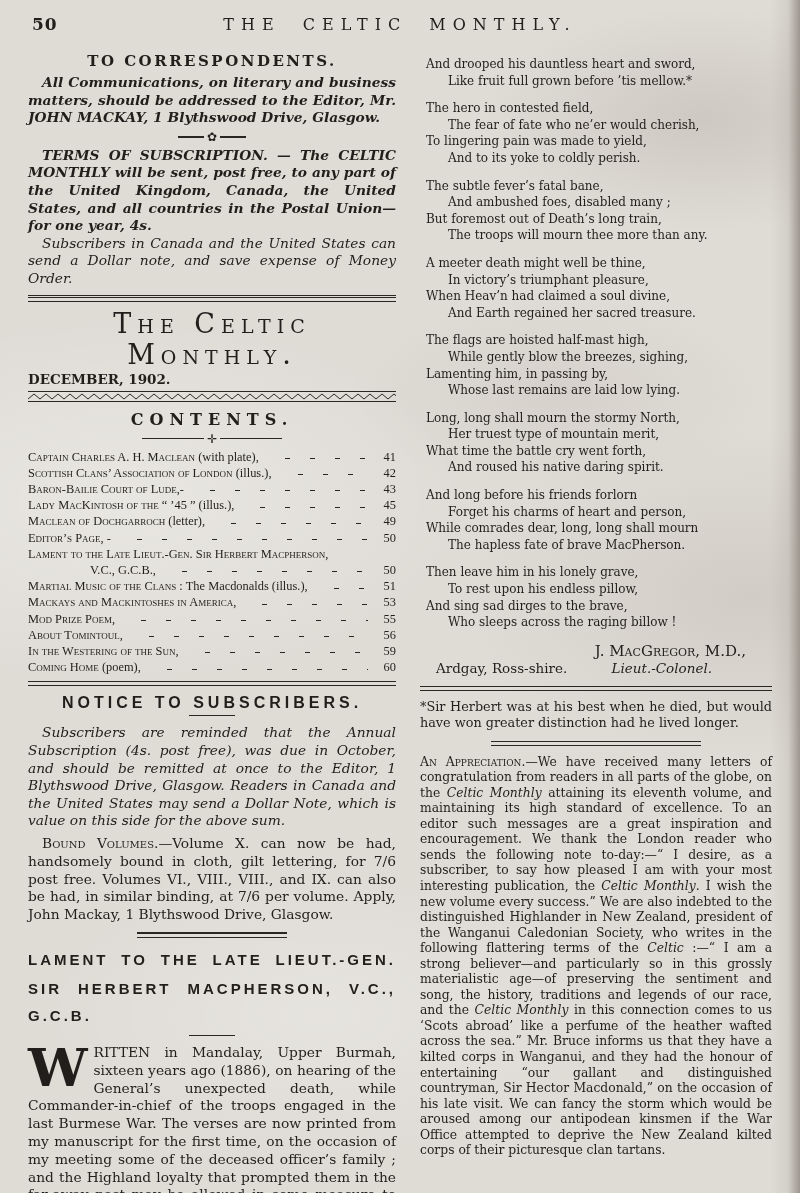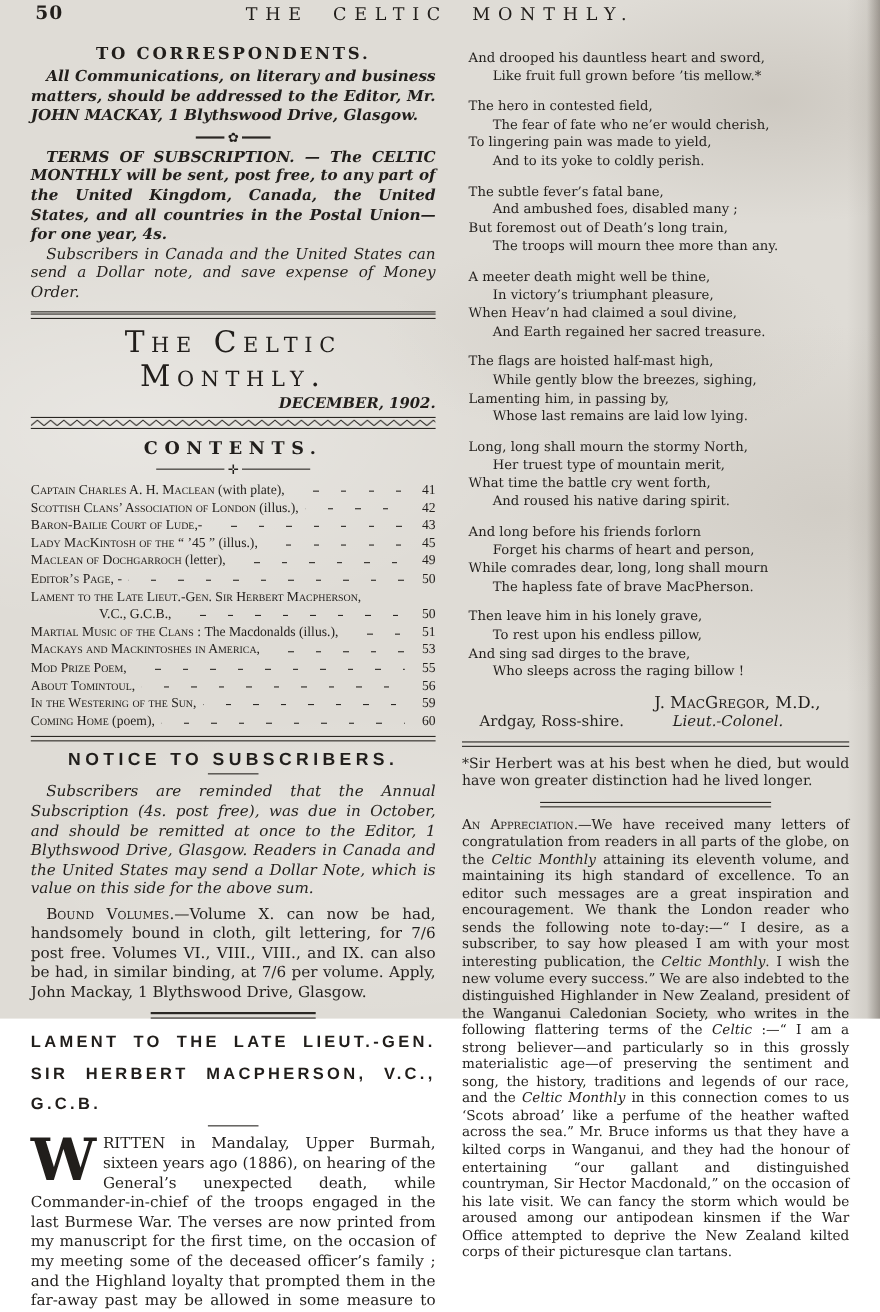--- a/index.html
+++ b/index.html
@@ -1,45 +1,45 @@
 <!DOCTYPE html>
 <html><head>
 <meta charset="utf-8">
 <style>
   html,body{margin:0;padding:0;}
   body{width:800px;height:1193px;overflow:hidden;
        font-family:"DejaVu Serif", serif;color:#211e1b;}
-  .page{position:relative;width:800px;height:926px;box-sizing:border-box;
+  .page{position:relative;width:800px;height:1193px;box-sizing:border-box;
     background:
       radial-gradient(ellipse 320px 160px at 88% 10%, rgba(160,152,140,.28), transparent 70%),
       radial-gradient(ellipse 420px 240px at 94% 50%, rgba(160,152,140,.22), transparent 70%),
       radial-gradient(ellipse 300px 140px at 70% 33%, rgba(170,162,150,.18), transparent 70%),
       radial-gradient(ellipse 500px 260px at 15% 42%, rgba(255,255,255,.30), transparent 70%),
       radial-gradient(ellipse 400px 200px at 40% 85%, rgba(255,255,255,.22), transparent 70%),
       linear-gradient(to left, rgba(100,92,84,.55), rgba(100,92,84,.10) 12px, transparent 30px),
       #dfdcd6;
-    padding:0 28px 0 28px;}
+    padding:12px 28px 0 28px;}
   .hdr{position:relative;height:34px;}
   .pageno{position:absolute;left:4px;top:2px;font-size:17px;font-weight:bold;letter-spacing:1px;}
   .hdr-title{text-align:center;font-size:16px;letter-spacing:7px;word-spacing:10px;padding-top:3px;}
   .cols{display:flex;gap:24px;}
   .col-l{width:368px;flex:none;}
   .col-r{width:352px;flex:none;}
 
   p{margin:0;text-align:justify;}
   .h-corr{text-align:center;font-weight:bold;font-size:15px;letter-spacing:2.5px;margin:6px 0 4px;}
   .bi-para{font-weight:bold;font-style:italic;font-size:13.8px;line-height:17.6px;text-indent:14px;}
   .it-para{font-style:italic;font-size:13.8px;line-height:17.6px;text-indent:14px;}
   .orn{display:flex;align-items:center;justify-content:center;margin:5px 0;}
   .orn .bar{width:26px;border-top:2px solid #2a2723;}
   .orn .glyph{font-size:12px;padding:0 3px;line-height:10px;}
   .rule3{margin:7px 0 6px;height:5px;border-top:1px solid #2a2723;border-bottom:1px solid #2a2723;position:relative;}
   .rule3::after{content:"";position:absolute;left:0;right:0;top:1px;border-top:1px solid #2a2723;}
   .masthead{font-variant:small-caps;font-size:27px;letter-spacing:6px;text-align:center;margin-top:4px;}
-  .mast-date{text-align:right;font-weight:bold;font-style:italic;font-size:13.5px;margin:1px 0 4px;}
+  .mast-date{text-align:left;font-weight:bold;font-size:13.5px;margin:1px 0 4px;}
   .zigzag{border-top:1px solid #2a2723;border-bottom:1px solid #2a2723;padding:1px 0;line-height:0;}
   .h-contents{text-align:center;font-weight:bold;font-size:16px;letter-spacing:6px;margin:8px 0 2px;}
   .toc{margin-top:4px;}
   .toc-row{display:flex;align-items:baseline;font-size:12.4px;line-height:16.2px;font-family:Liberation Serif, serif;}
   .toc-row .toc-title{white-space:nowrap;}
   .toc-row .sc, .sc{font-variant:small-caps;}
   .toc-lead{flex:1;align-self:stretch;margin:0 6px;
     background:repeating-linear-gradient(to right, transparent 0 20px, #2a2723 20px 25px);
     background-size:100% 1px;background-repeat:no-repeat;background-position:0 62%;}
   .toc-lead.none{background:none;}

